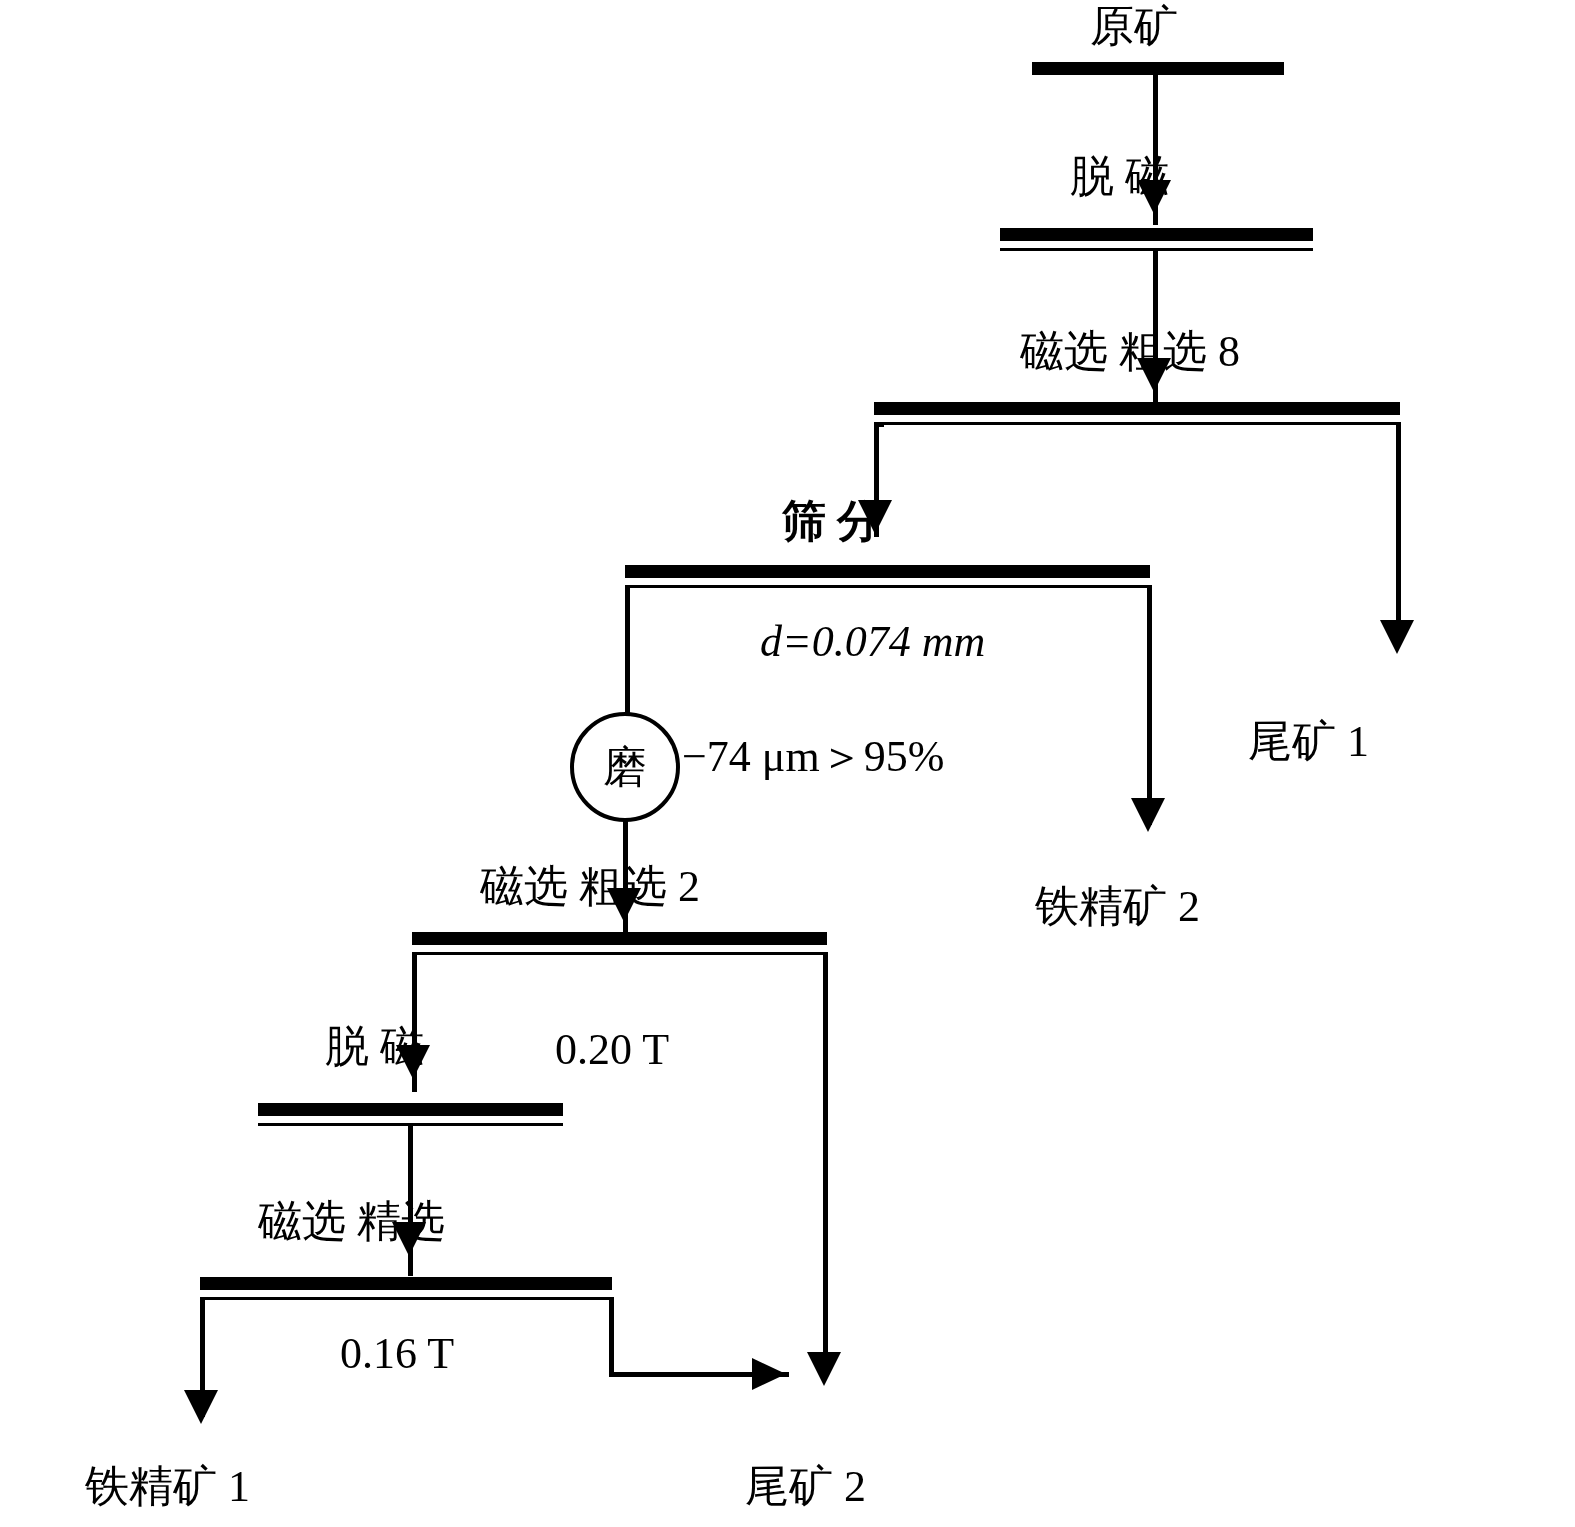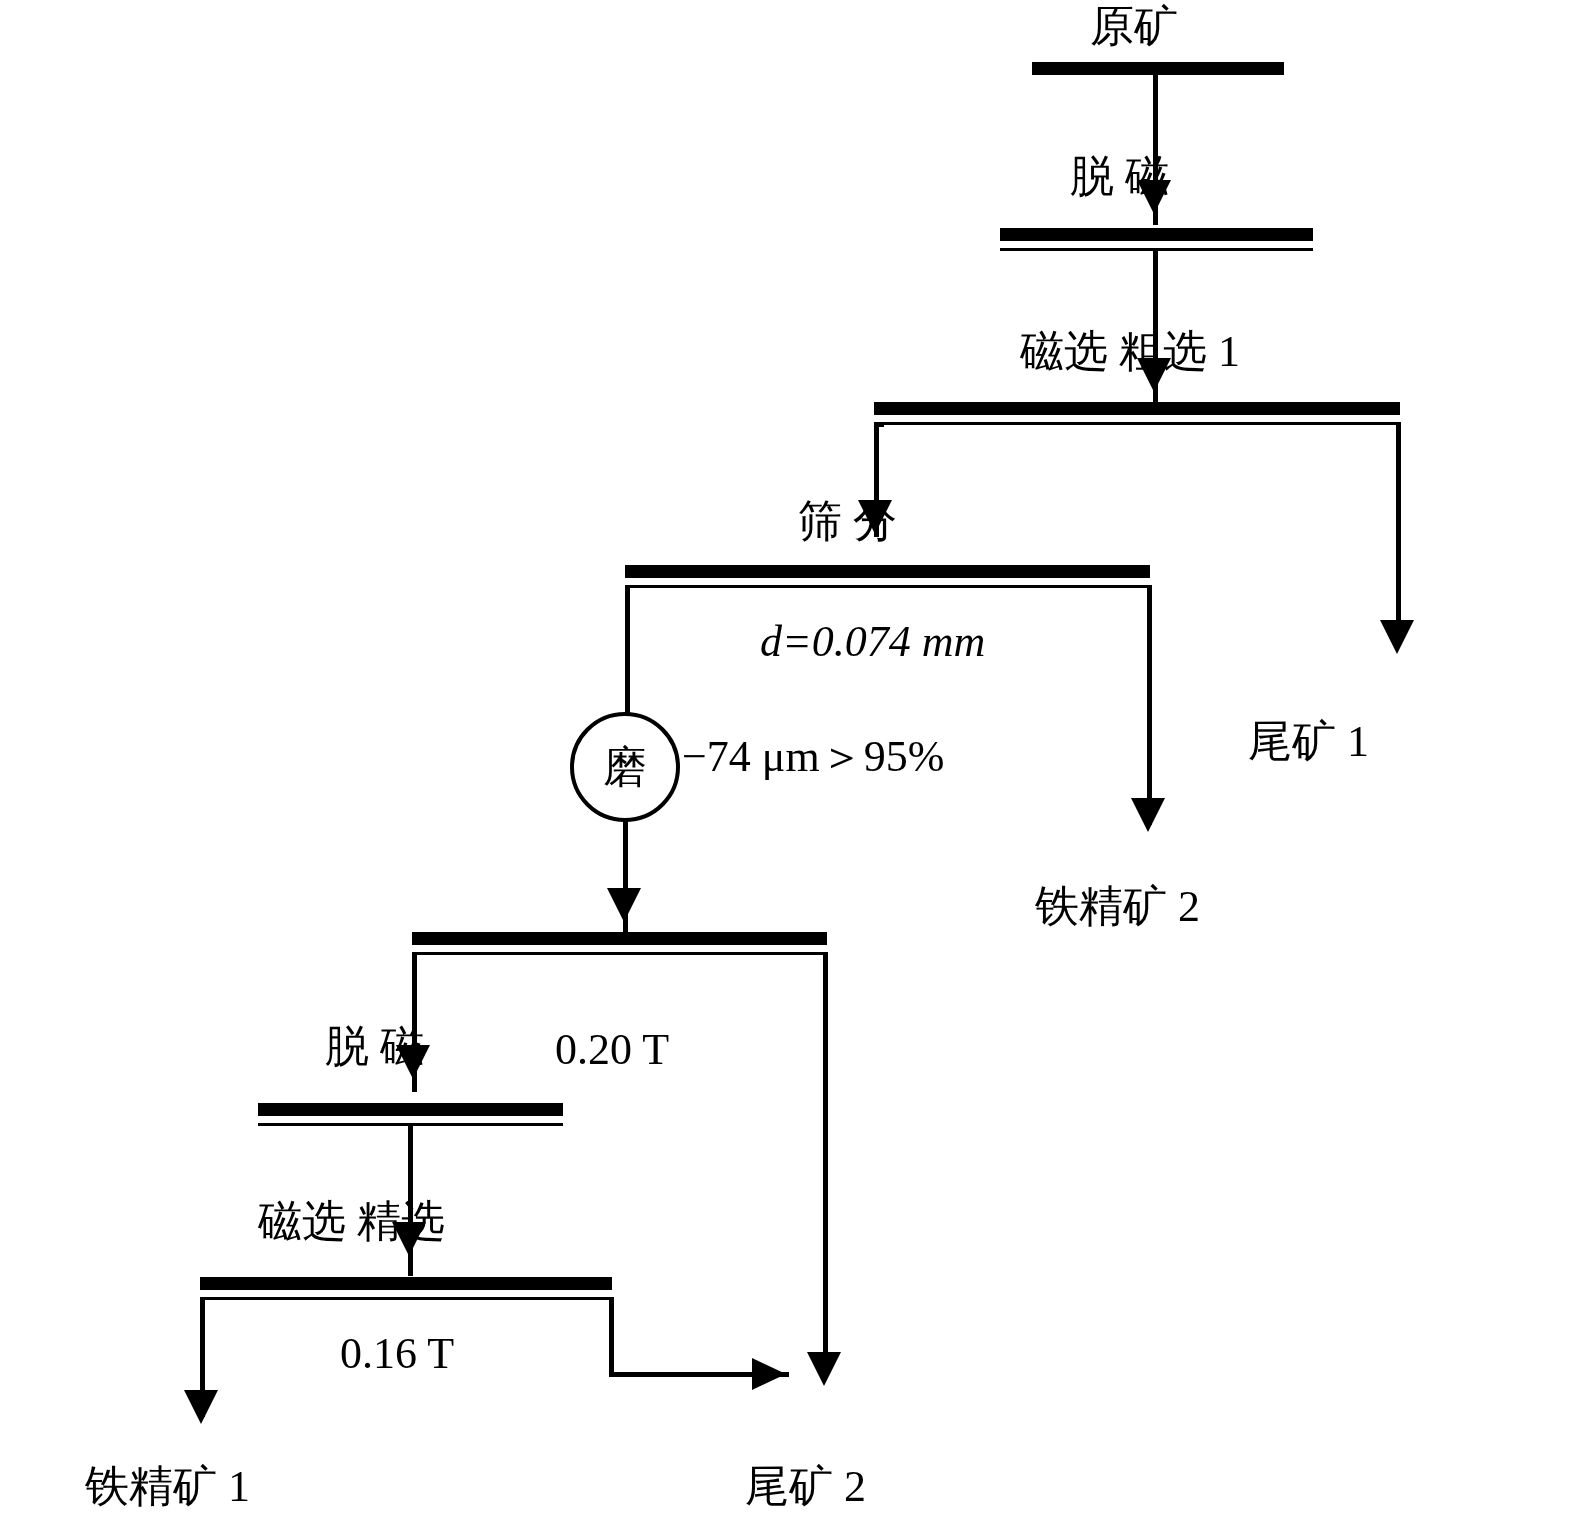--- a/index.html
+++ b/index.html
@@ -91,31 +91,31 @@
   <div class="vline" style="left:1153px; top:75px; height:150px;"></div>
   <div class="arrow-down" style="left:1137px; top:180px;"></div>
   <div class="label" style="left:1070px; top:155px;">脱  磁</div>
 
   <div class="bar" style="left:1000px; top:228px; width:313px;">
       <div class="under"></div>
     </div>
 
   <div class="vline" style="left:1153px; top:251px; height:155px;"></div>
   <div class="arrow-down" style="left:1137px; top:358px;"></div>
-  <div class="label" style="left:1020px; top:330px;">磁选  粗选 1</div>
+  <div class="label" style="left:1020px; top:330px;">磁选  粗选 8</div>
 
   <div class="bar" style="left:874px; top:402px; width:526px;">
       <div class="under"></div>
     </div>
 
   <div class="vline" style="left:874px; top:422px; height:105px;"></div>
   <div class="hline" style="left:874px; top:422px; width:10px;"></div>
   <div class="vline" style="left:874px; top:422px; height:115px;"></div>
   <div class="arrow-down" style="left:858px; top:500px;"></div>
-  <div class="label" style="left:798px; top:500px;">筛  分</div>
+  <div class="label" style="left:782px; top:500px;font-weight:bold;">筛  分</div>
 
   <div class="vline" style="left:1396px; top:422px; height:220px;"></div>
   <div class="arrow-down" style="left:1380px; top:620px;"></div>
   <div class="label" style="left:1248px; top:720px;">尾矿 1</div>
 
   <div class="bar" style="left:625px; top:565px; width:525px;">
       <div class="under"></div>
     </div>
   <div class="label ital" style="left:760px; top:620px;">d=0.074 mm</div>
 
@@ -124,20 +124,21 @@
     <span>磨</span>
   </div>
   <div class="label" style="left:682px; top:735px;">−74 μm＞95%</div>
 
   <div class="vline" style="left:1147px; top:585px; height:240px;"></div>
   <div class="arrow-down" style="left:1131px; top:798px;"></div>
   <div class="label" style="left:1035px; top:885px;">铁精矿 2</div>
 
   <div class="vline" style="left:623px; top:820px; height:115px;"></div>
   <div class="arrow-down" style="left:607px; top:888px;"></div>
+  <div class="label" style="left:480px; top:865px;">磁选  粗选 2</div>
 
   <div class="bar" style="left:412px; top:932px; width:415px;">
       <div class="under"></div>
     </div>
   <div class="label" style="left:555px; top:1028px;">0.20 T</div>
 
   <div class="vline" style="left:412px; top:952px; height:140px;"></div>
   <div class="arrow-down" style="left:396px; top:1045px;"></div>
   <div class="label" style="left:325px; top:1025px;">脱  磁</div>
 

